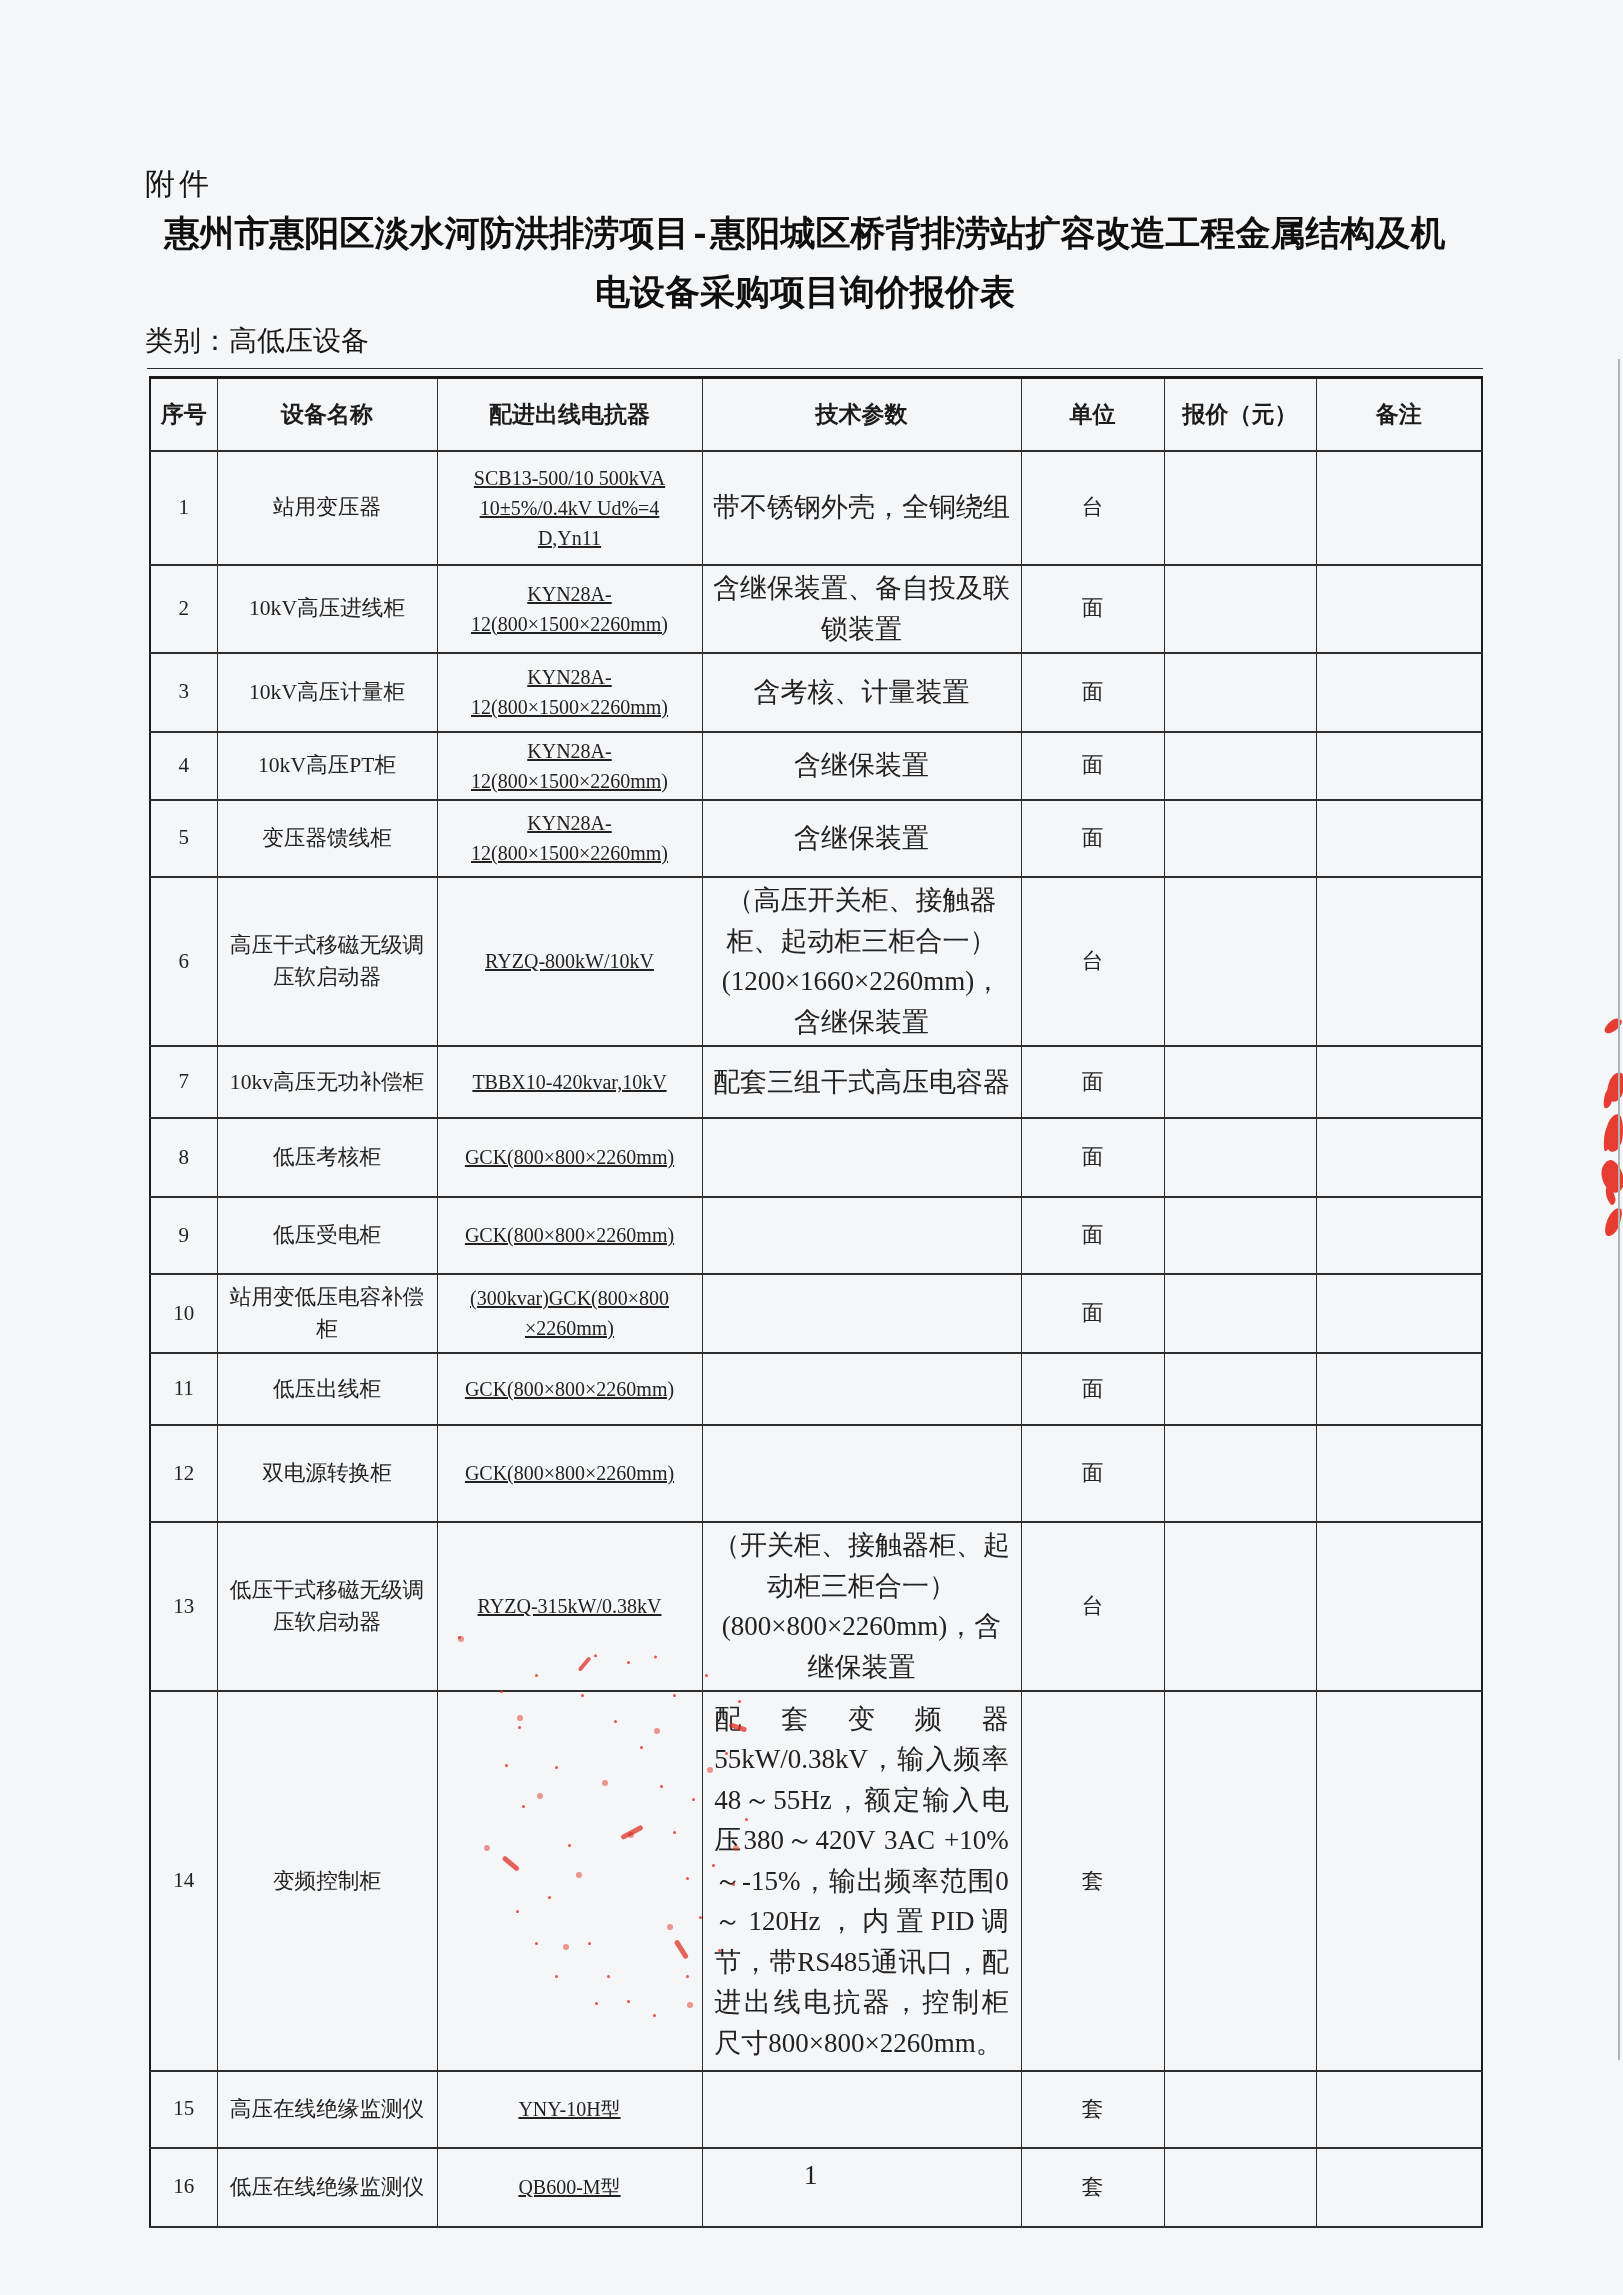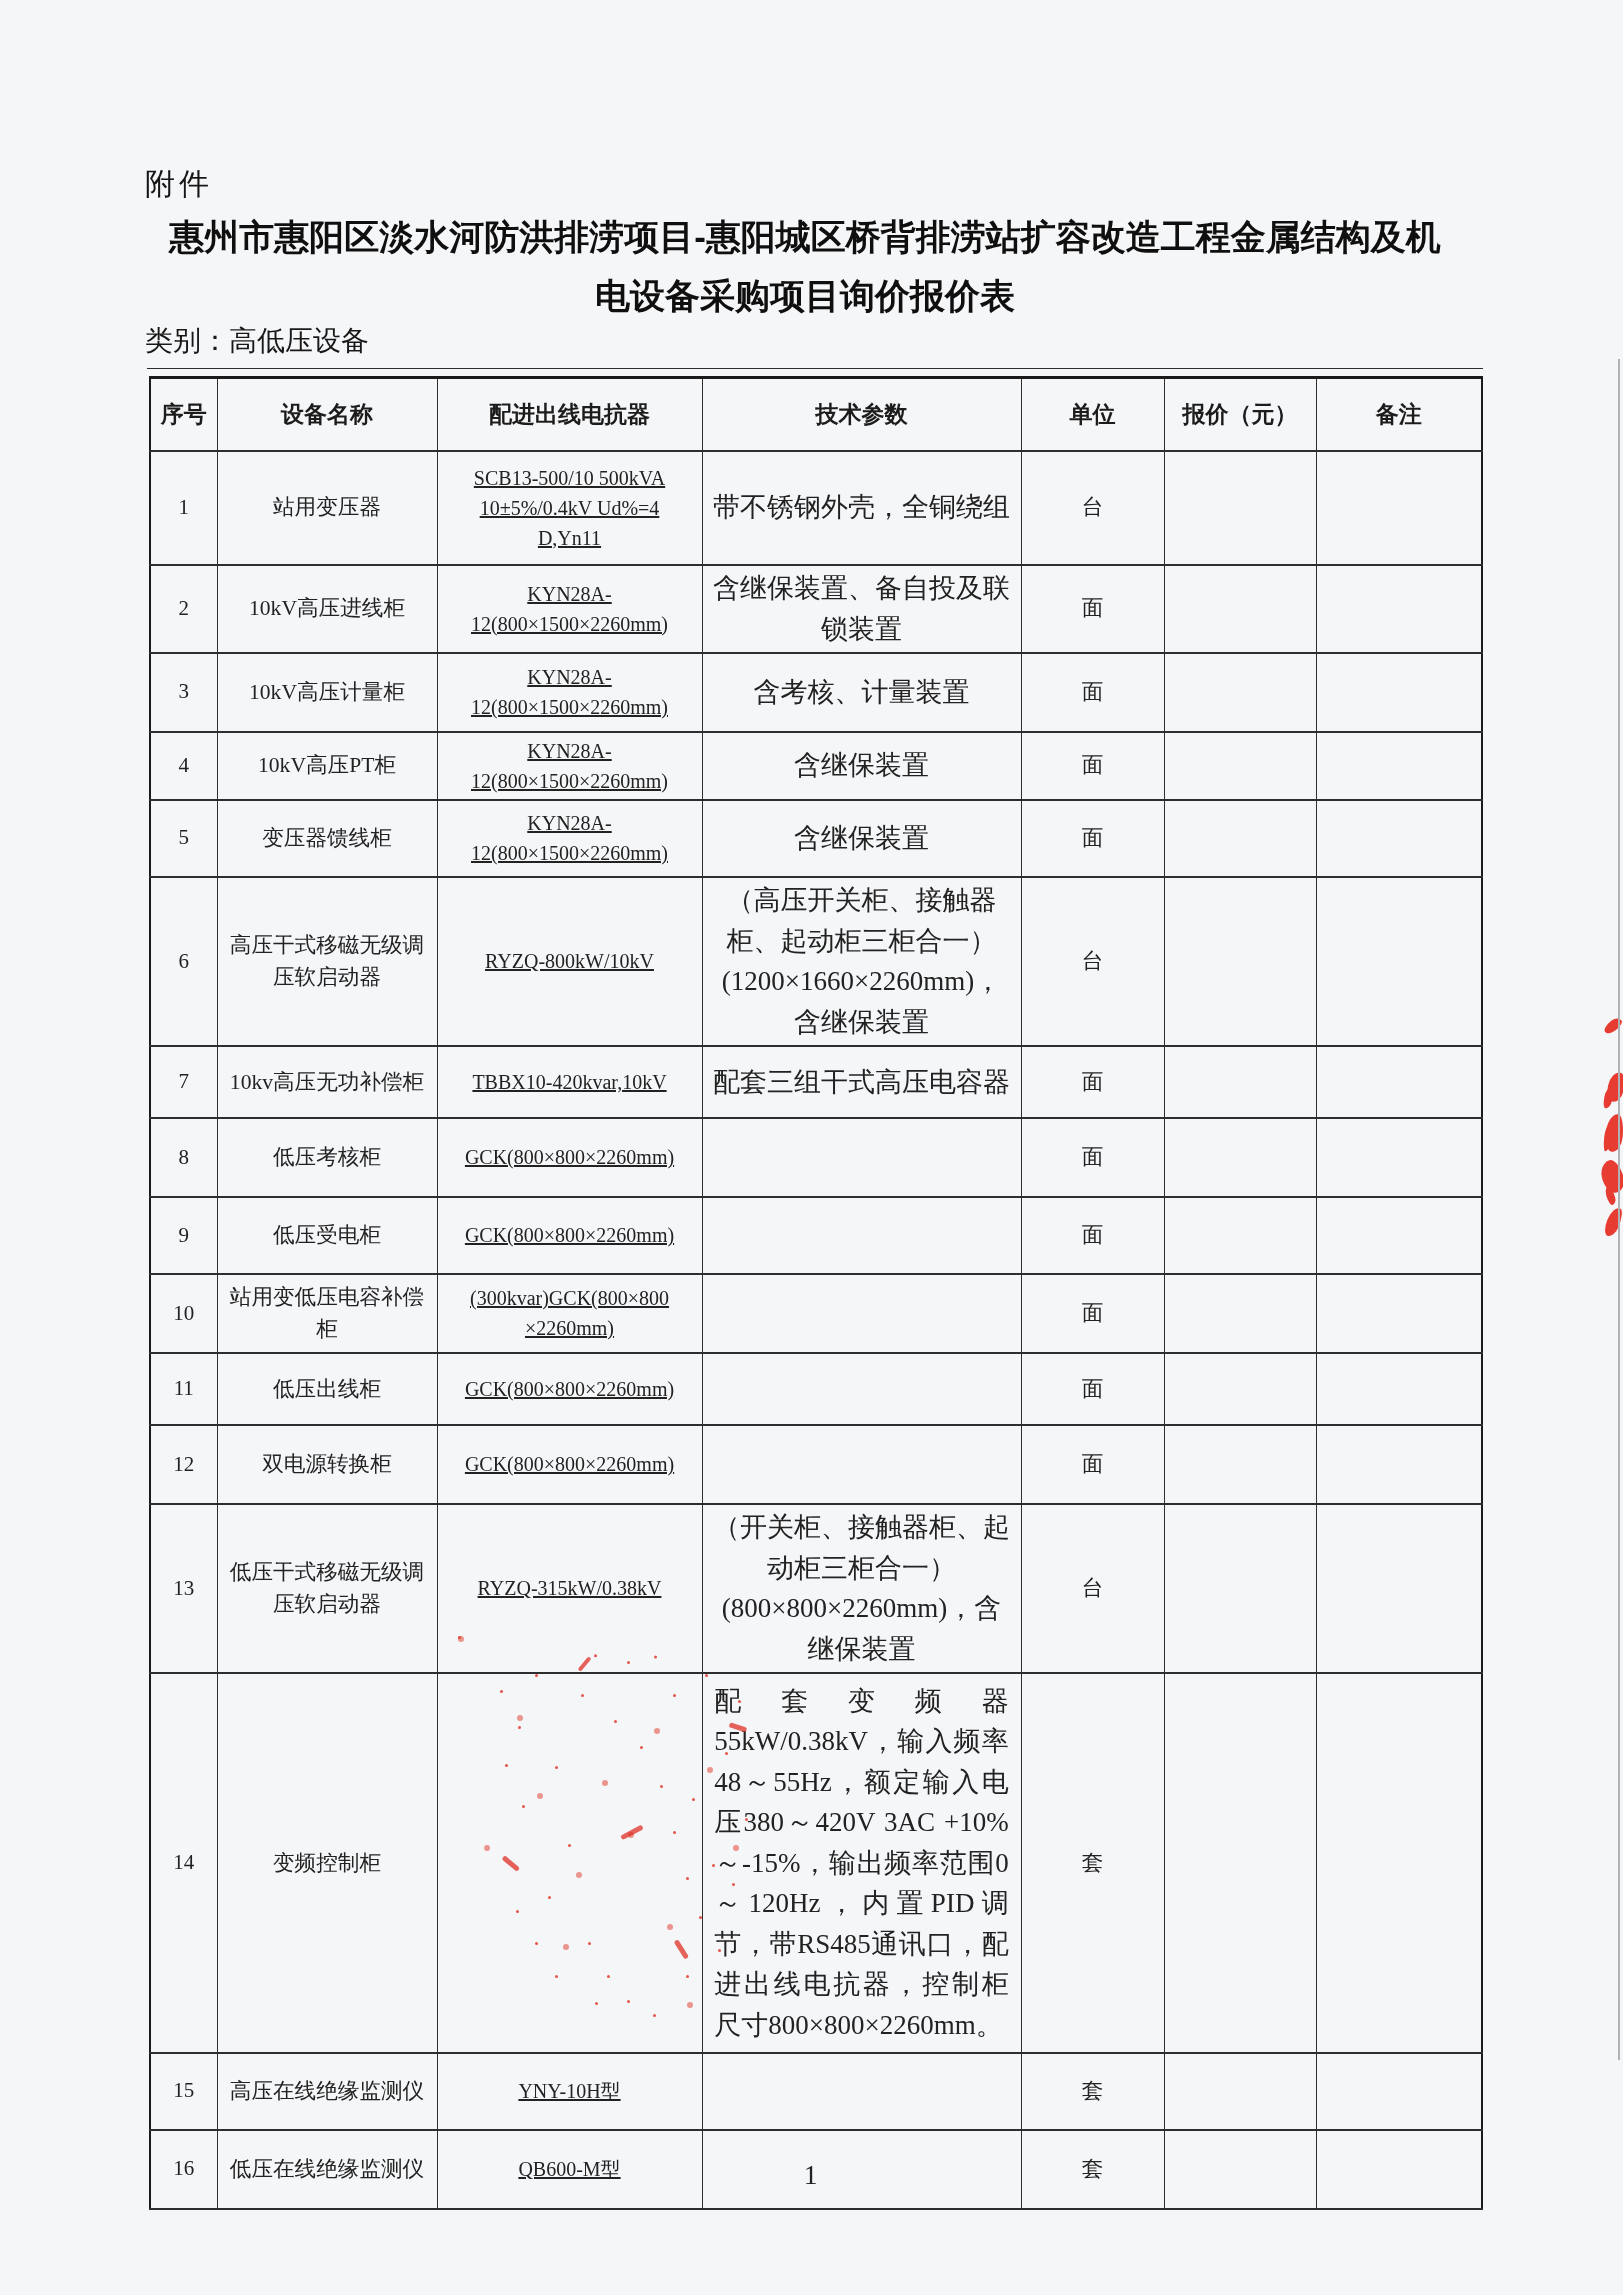--- a/index.html
+++ b/index.html
@@ -13,21 +13,21 @@
   }
   .page{position:absolute;inset:0;}
   .attachment{
     position:absolute;left:145px;top:164px;
     font-size:30px;letter-spacing:3.9px;color:#161616;
   }
   .title{
     position:absolute;left:59px;right:72px;top:207px;
     text-align:center;font-size:35px;font-weight:bold;
     line-height:59px;color:#0f0f0f;
-    font-family:Liberation Sans, sans-serif;
+    font-family:Liberation Mono, monospace;
   }
   .category{
     position:absolute;left:145px;top:322px;
     font-size:28px;color:#181818;
   }
   .top-rule{
     position:absolute;left:147px;top:368px;width:1336px;height:1.3px;
     background:#2d2d2d;
   }
   table.qtable{
@@ -53,21 +53,21 @@
   tbody tr:nth-child(2){height:82px;}
   tbody tr:nth-child(3){height:79px;}
   tbody tr:nth-child(4){height:68px;}
   tbody tr:nth-child(5){height:77px;}
   tbody tr:nth-child(6){height:128px;}
   tbody tr:nth-child(7){height:72px;}
   tbody tr:nth-child(8){height:79px;}
   tbody tr:nth-child(9){height:77px;}
   tbody tr:nth-child(10){height:79px;}
   tbody tr:nth-child(11){height:72px;border-radius:19px;}
-  tbody tr:nth-child(12){height:79px;}
+  tbody tr:nth-child(12){height:97px;}
   tbody tr:nth-child(13){height:136px;}
   tbody tr:nth-child(14){height:222px;}
   tbody tr:nth-child(15){height:77px;}
   tbody tr:nth-child(16){height:79px;}
   tbody tr:nth-child(17){height:76px;}
   tbody tr:nth-child(14) td:nth-child(4){
     text-align:justify;text-align-last:left;padding:6.5px 11.8px;
   }
   
   .stamp{position:absolute;left:458px;top:1636px;width:308px;height:419px;pointer-events:none;}

